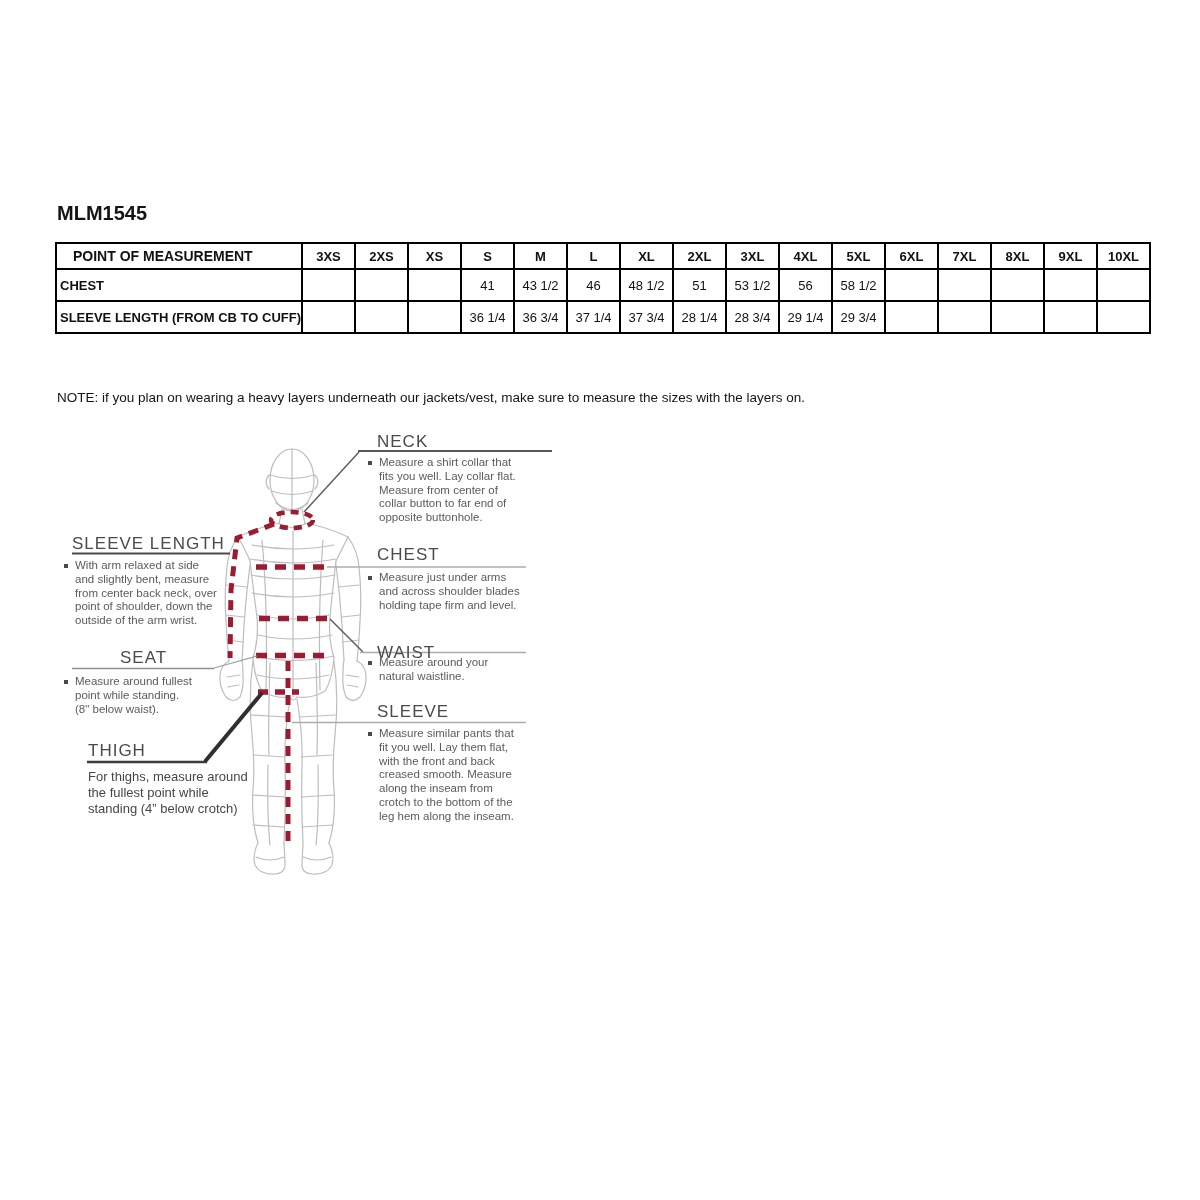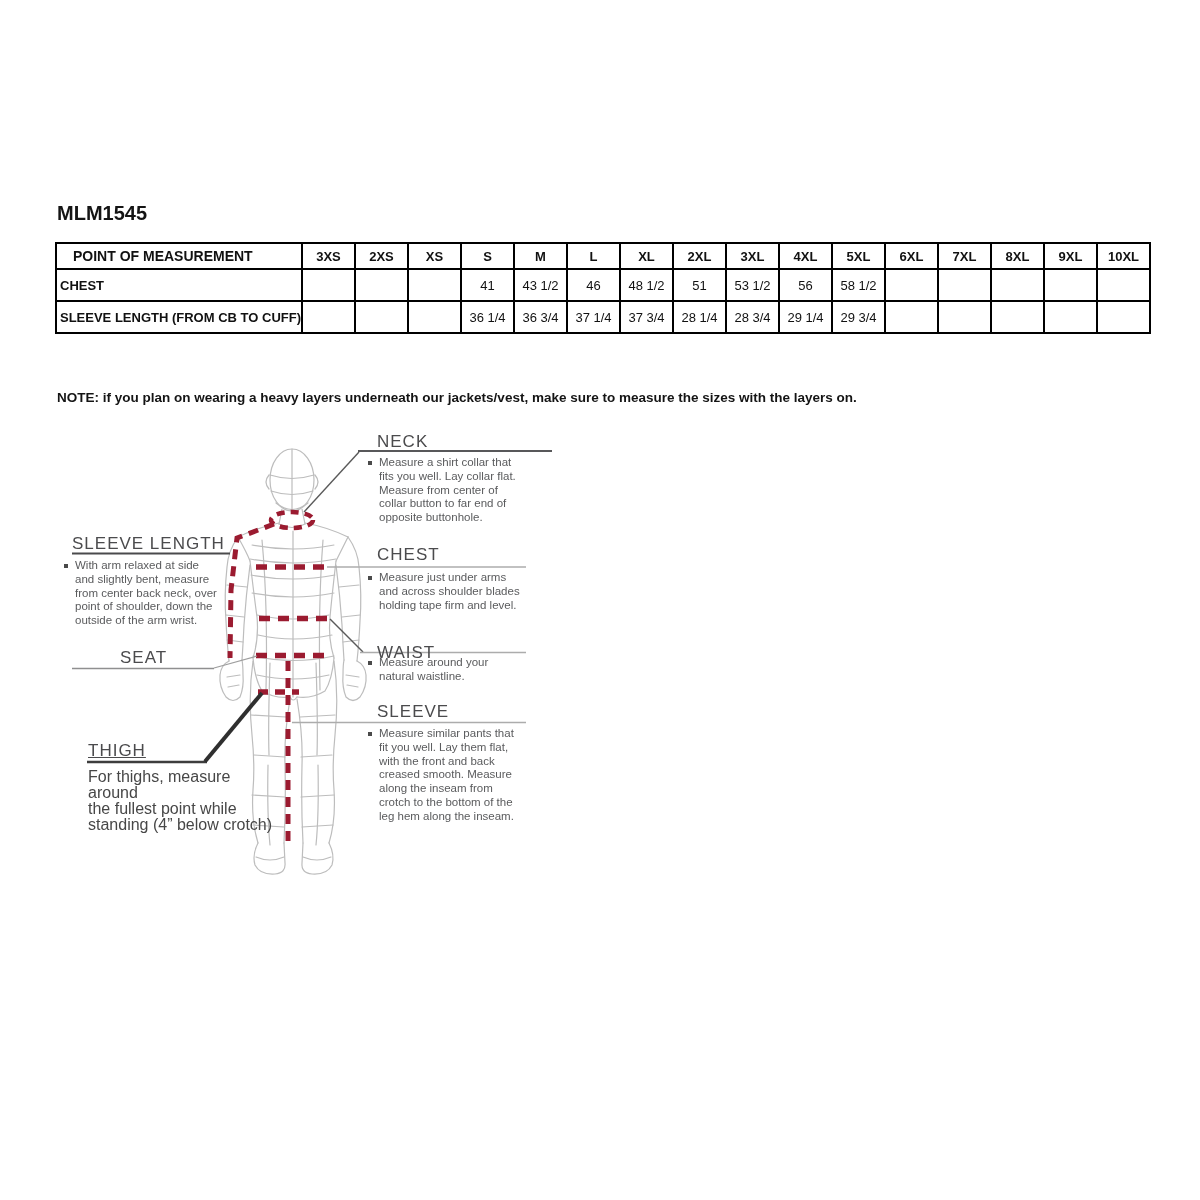--- a/index.html
+++ b/index.html
@@ -9,35 +9,35 @@
   }
   .doc-title{position:absolute;left:57px;top:176px;font-size:20px;font-weight:bold;color:#141414;margin-top:26px;}
   .size-table{position:absolute;left:55px;top:242px;border-collapse:collapse;table-layout:fixed;}
   .size-table col.label-col{width:235px;}
   .size-table col.size-col{width:53px;}
   .size-table th,.size-table td{border:2px solid #000;font-size:13px;padding:0;overflow:hidden;white-space:nowrap;}
   .size-table thead th{height:24px;font-weight:bold;text-align:center;}
   .size-table thead th.first{text-align:left;padding-left:16px;font-size:14px;margin-left:32px;}
   .size-table tbody th{height:30px;text-align:left;padding-left:3px;font-weight:bold;}
   .size-table tbody td{text-align:center;font-weight:normal;}
-  .note-text{position:absolute;left:57px;top:390px;font-size:13.5px;font-weight:bold;color:#141414;}
+  .note-text{position:absolute;left:57px;top:390px;font-size:13.5px;font-weight:normal;color:#141414;}
   .diagram{position:absolute;left:0;top:425px;width:620px;height:470px;padding-left:21px;}
   .diagram svg{position:absolute;left:0;top:0;}
   .sec-label{position:absolute;font-size:17px;line-height:18px;letter-spacing:1px;color:#4b4b4d;}
   .sec-desc{position:absolute;font-size:11.5px;line-height:13.8px;color:#5a5b5d;white-space:pre-line;width:185px;}
   .bulleted::before{content:"";position:absolute;left:-11px;top:5px;width:4px;height:4px;background:#4a4a4a;}
-  .thigh-desc{font-size:16px;line-height:16px;color:#474747;}
+  .thigh-desc{font-size:13px;line-height:16px;color:#474747;}
   
   .lbl-neck{left:377px;top:8px;}     .desc-neck{left:379px;top:31px;}
   .lbl-chest{left:377px;top:121px;}  .desc-chest{left:379px;top:146px;}
   .lbl-waist{left:377px;top:207px;margin-top:12px;}  .desc-waist{left:379px;top:231px;}
   .lbl-inseam{left:377px;top:278px;} .desc-inseam{left:379px;top:302px;}
   .lbl-sleeve{left:72px;top:110px;}  .desc-sleeve{left:75px;top:134px;}
   .lbl-seat{left:72px;top:224px;margin-left:48px;}    .desc-seat{left:75px;top:250px;}
-  .lbl-thigh{left:88px;top:317px;text-decoration:underline;}   .desc-thigh{left:88px;top:344px;}
+  .lbl-thigh{left:88px;top:317px;}   .desc-thigh{left:88px;top:344px;}
 </style>
 </head>
 <body>
 
 <div class="doc-title">MLM1545</div>
 
 <table class="size-table">
     <colgroup>
       <col class="label-col">
       <col class="size-col">
@@ -250,18 +250,21 @@
 leg hem along the inseam.</div>
 
   <div class="sec-label lbl-sleeve">SLEEVE LENGTH</div>
   <div class="sec-desc bulleted desc-sleeve">With arm relaxed at side
 and slightly bent, measure
 from center back neck, over
 point of shoulder, down the
 outside of the arm wrist.</div>
 
   <div class="sec-label lbl-seat">SEAT</div>
+  <div class="sec-desc bulleted desc-seat">Measure around fullest
+point while standing.
+(8" below waist).</div>
 
   <div class="sec-label lbl-thigh">THIGH</div>
   <div class="sec-desc thigh-desc desc-thigh">For thighs, measure around
 the fullest point while
 standing (4” below crotch)</div>
 </div>
 
 </body></html>

